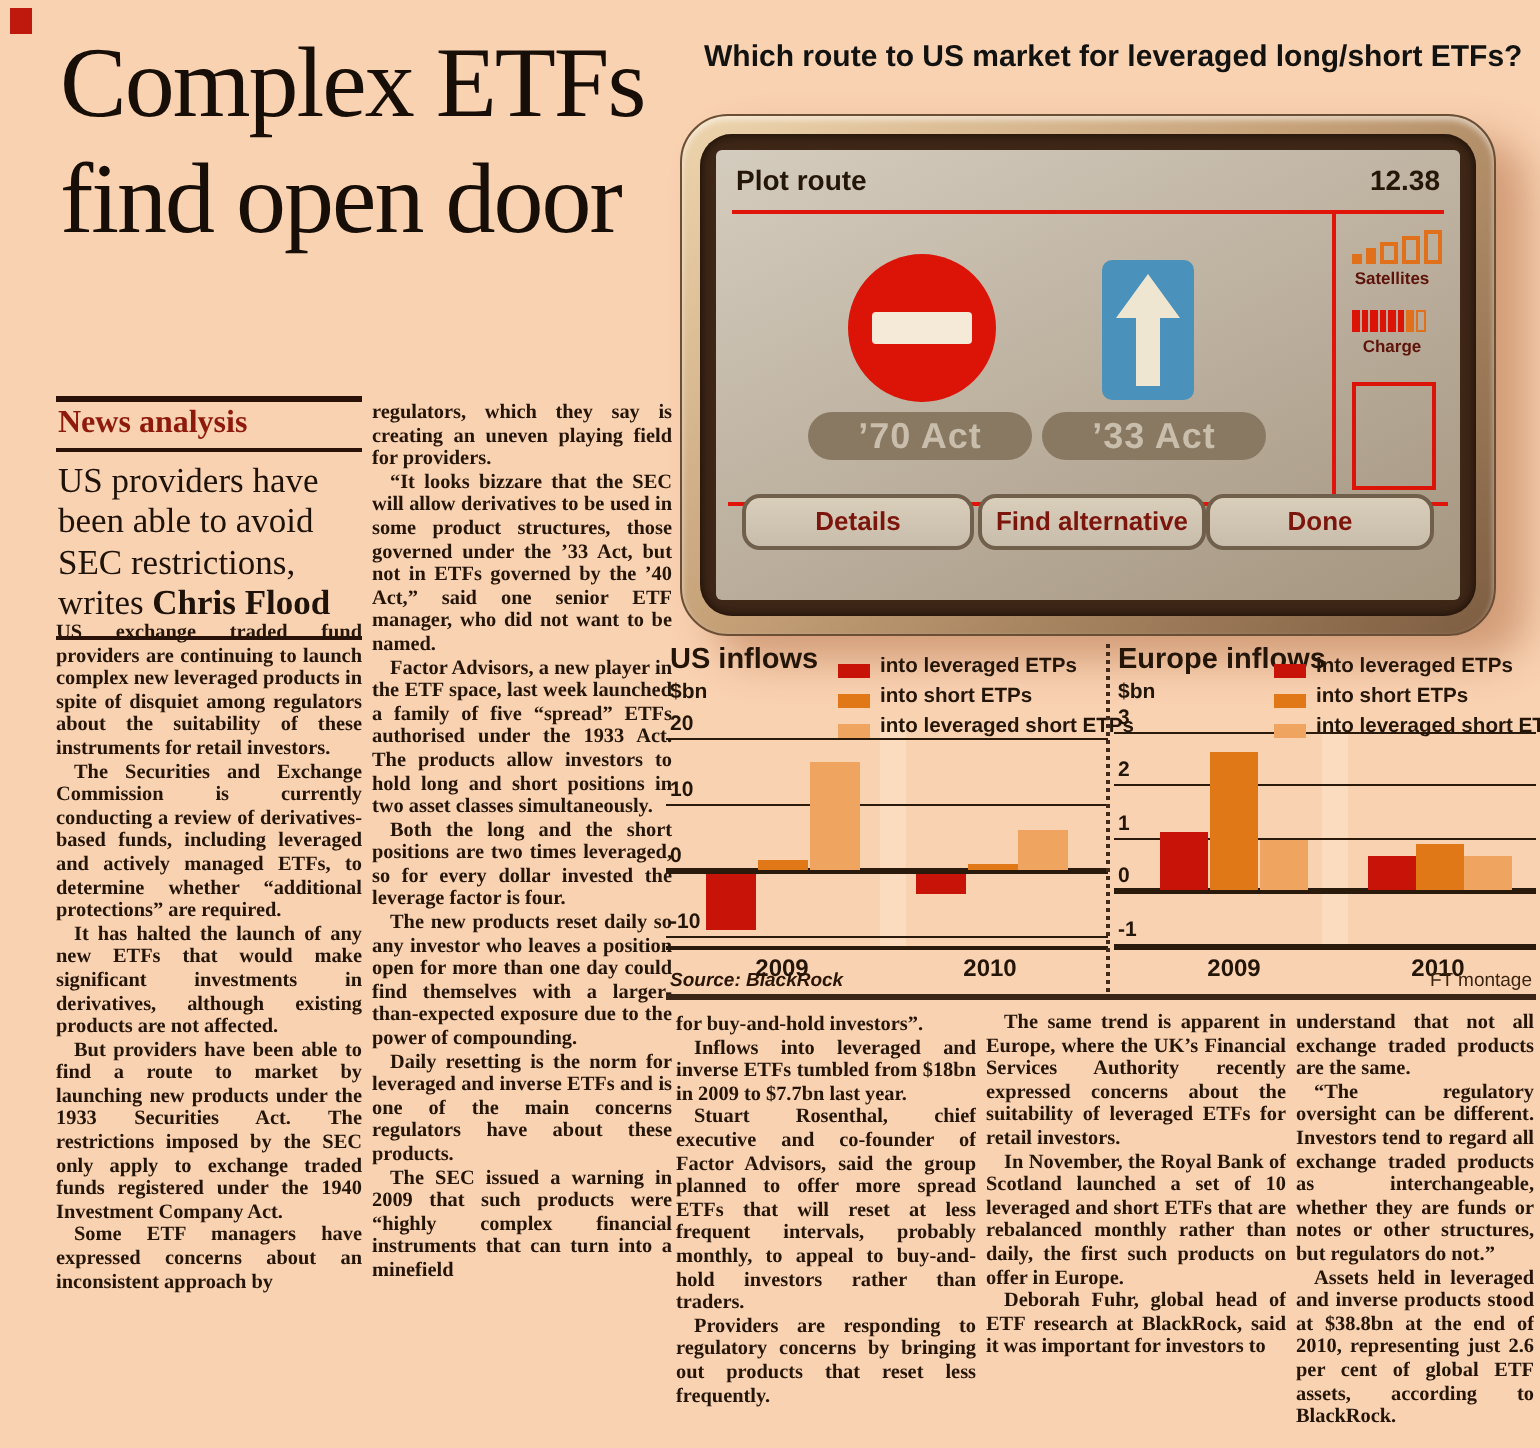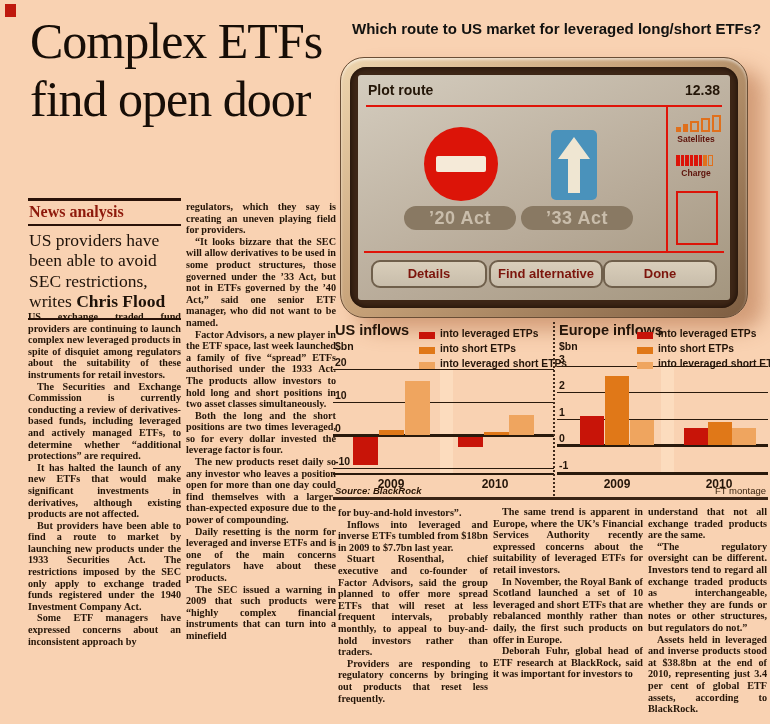--- a/index.html
+++ b/index.html
@@ -54,21 +54,21 @@
 
   #no-entry{left:66px;top:52px;width:74px;height:74px;border-radius:50%;background:#dc1408;}
   #no-entry .bar{position:absolute;left:12px;top:29px;width:50px;height:16px;background:#f5ead8;border-radius:2px;}
   #ahead-sign{left:193px;top:55px;width:46px;height:70px;background:#4a92bb;border-radius:5px;}
 
   .act-btn{top:131px;height:24px;border-radius:12px;background:#897963;text-align:center;
            line-height:24px;font-size:18px;font-weight:bold;color:#c9bdab;letter-spacing:0.5px;}
   #act40{left:46px;width:112px;}
   #act33{left:163px;width:112px;}
 
-  .gps-btn{top:185px;height:24px;border-radius:9px;border:2px solid #6f5f4b;
+  .gps-btn{top:172px;height:24px;border-radius:9px;border:2px solid #6f5f4b;
            background:linear-gradient(#d9ceba,#c8bdab);text-align:center;line-height:23px;
            font-size:13px;font-weight:bold;color:#7c150c;}
   #btn-details{left:13px;width:112px;}
   #btn-findalt{left:131px;width:110px;}
   #btn-done{left:245px;width:110px;}
 
   #sat-icon{left:318px;top:40px;display:flex;align-items:flex-end;gap:2px;}
   #sat-icon span{display:block;width:5px;}
   #sat-icon .f{background:#e0701c;}
   #sat-icon .o{border:2px solid #e0701c;background:transparent;}
@@ -147,21 +147,21 @@
     <p>Providers are responding to regulatory concerns by bringing out products that reset less frequently.</p>
   </div>
   <div class="col" id="col4">
     <p>The same trend is apparent in Europe, where the UK’s Financial Services Authority recently expressed concerns about the suitability of leveraged ETFs for retail investors.</p>
     <p>In November, the Royal Bank of Scotland launched a set of 10 leveraged and short ETFs that are rebalanced monthly rather than daily, the first such products on offer in Europe.</p>
     <p>Deborah Fuhr, global head of ETF research at BlackRock, said it was important for investors to</p>
   </div>
   <div class="col" id="col5">
     <p class="cont">understand that not all exchange traded products are the same.</p>
     <p>“The regulatory oversight can be different. Investors tend to regard all exchange traded products as interchangeable, whether they are funds or notes or other structures, but regulators do not.”</p>
-    <p>Assets held in leveraged and inverse products stood at $38.8bn at the end of 2010, representing just 3.4 per cent of global ETF assets, according to BlackRock.</p>
+    <p>Assets held in leveraged and inverse products stood at $38.8bn at the end of 2010, representing just 2.6 per cent of global ETF assets, according to BlackRock.</p>
   </div>
 
   <div class="abs" id="graphic-title">Which route to US market for leveraged long/short ETFs?</div>
 
   <div class="abs" id="device">
     <div id="bezel">
       <div id="screen">
         <div class="abs" id="plot-route">Plot route</div>
         <div class="abs" id="clock">12.38</div>
         <div class="abs redline-h" id="screen-topline"></div>
@@ -169,21 +169,21 @@
 
         <div class="abs" id="no-entry">
           <div class="bar"></div>
         </div>
         <div class="abs" id="ahead-sign">
           <svg width="46" height="70" viewBox="0 0 46 70">
             <path d="M23 7 L39 29 L29 29 L29 63 L17 63 L17 29 L7 29 Z" fill="#efe6d2"></path>
           </svg>
         </div>
 
-        <div class="abs act-btn" id="act40">’20 Act</div>
+        <div class="abs act-btn" id="act40">’70 Act</div>
         <div class="abs act-btn" id="act33">’33 Act</div>
 
         <div class="abs" id="sat-icon">
           <span class="f" style="height:5px"></span>
             <span class="f" style="height:8px"></span>
           <span class="o" style="height:7px"></span>
             <span class="o" style="height:10px"></span>
           <span class="o" style="height:13px"></span>
         </div>
         <div class="abs" id="sat-label">Satellites</div>

